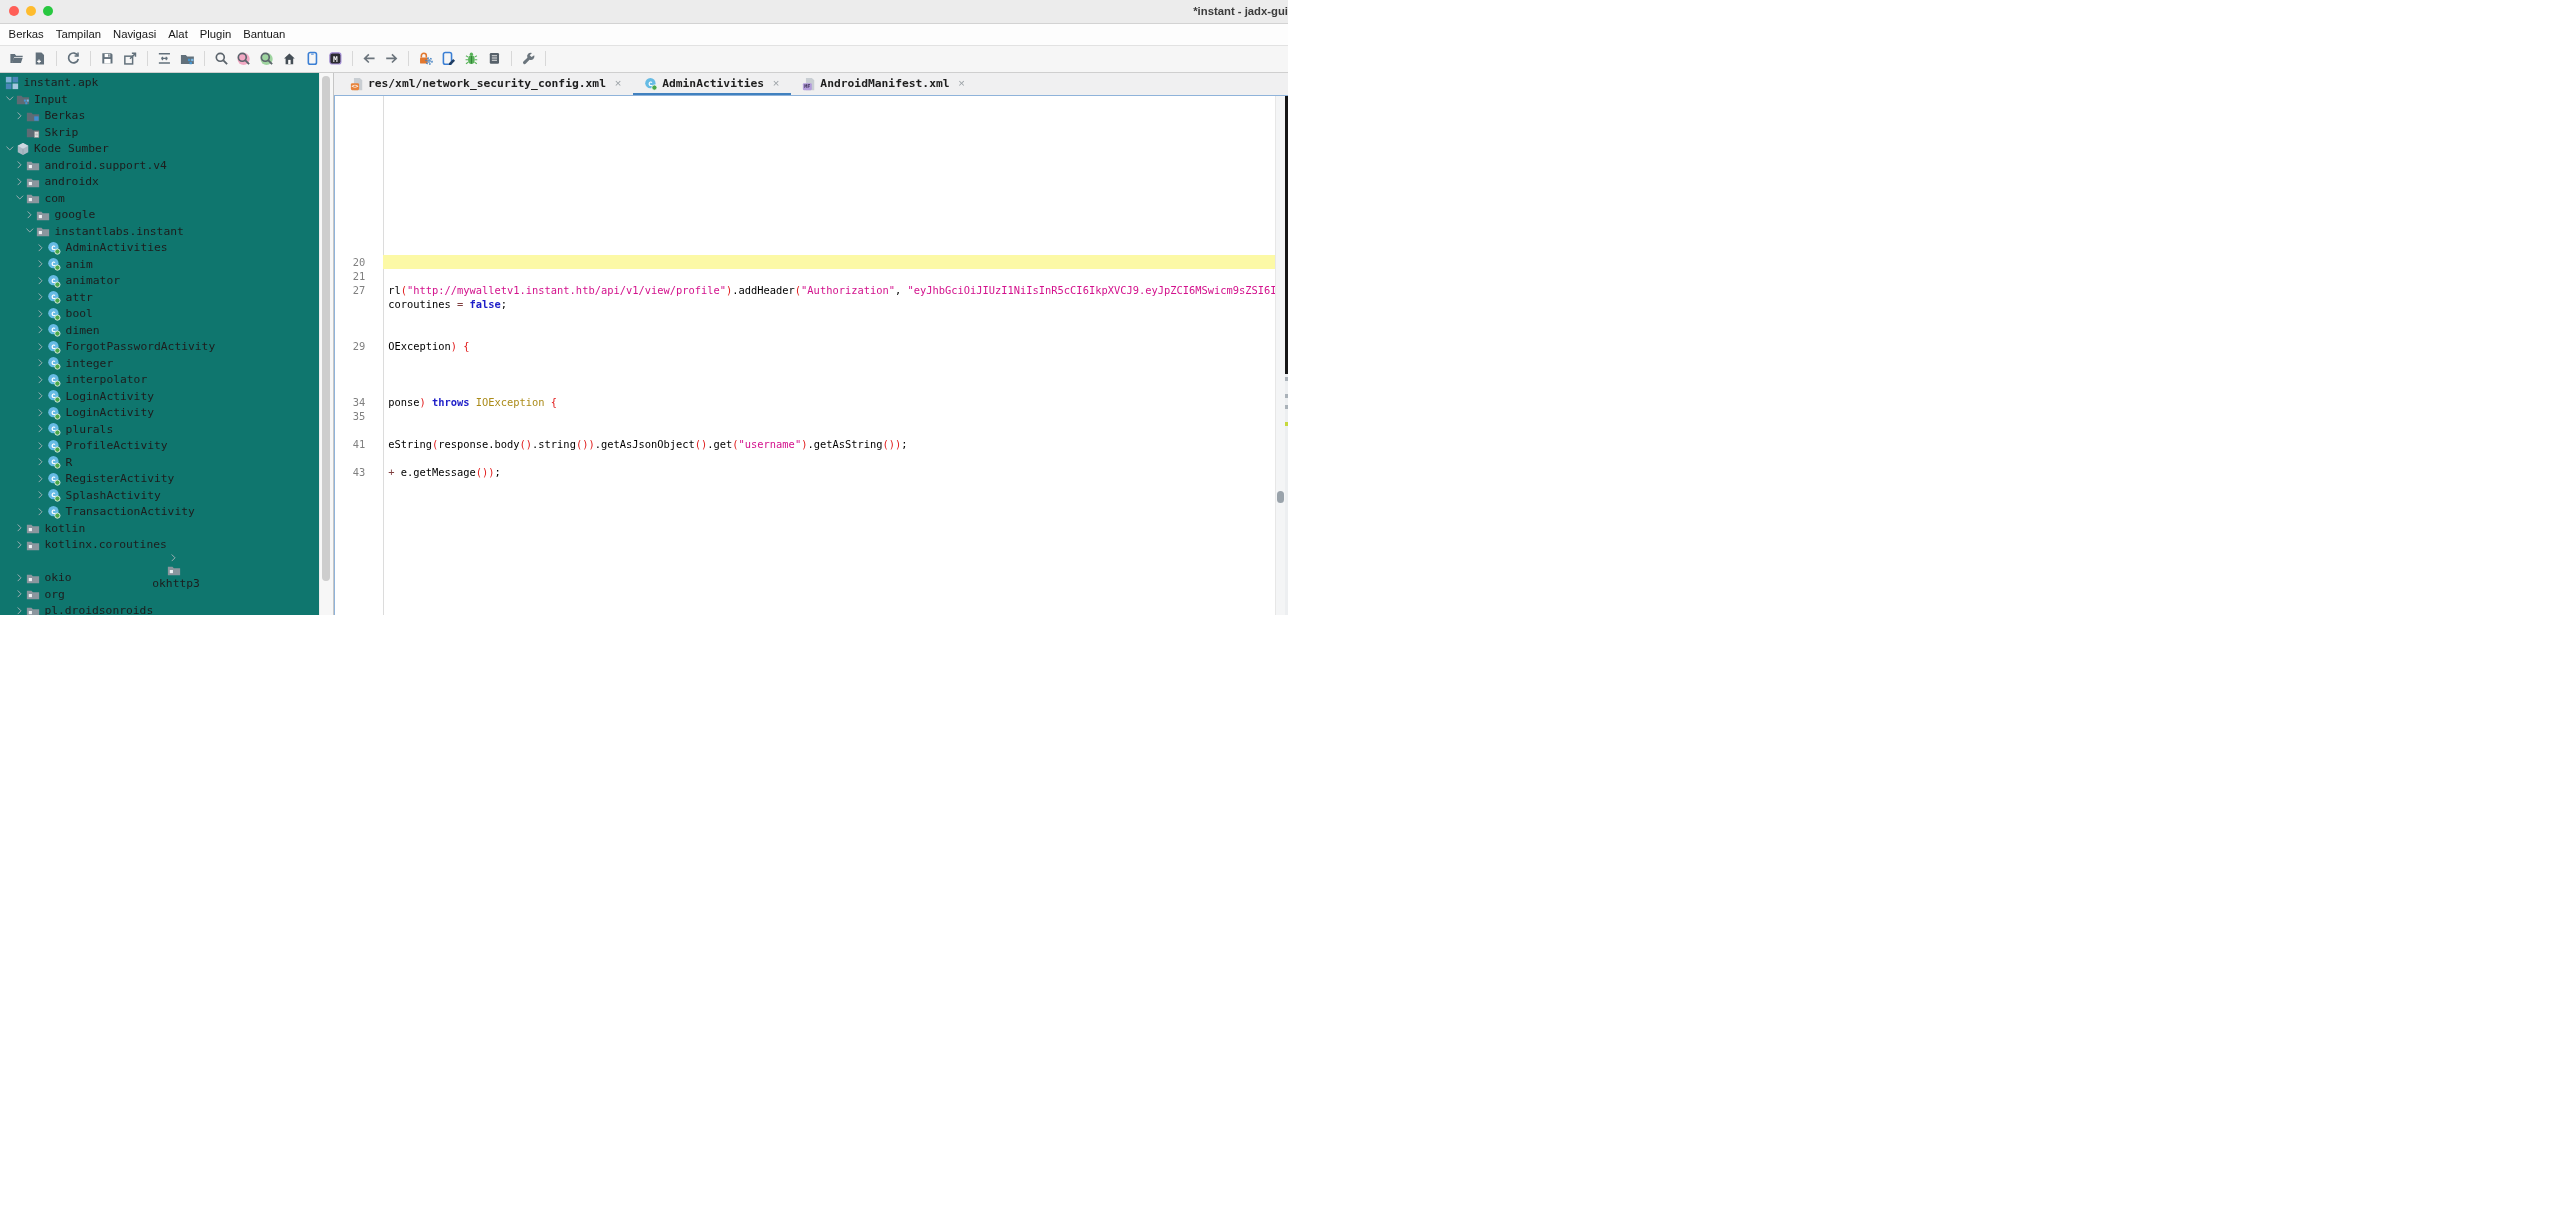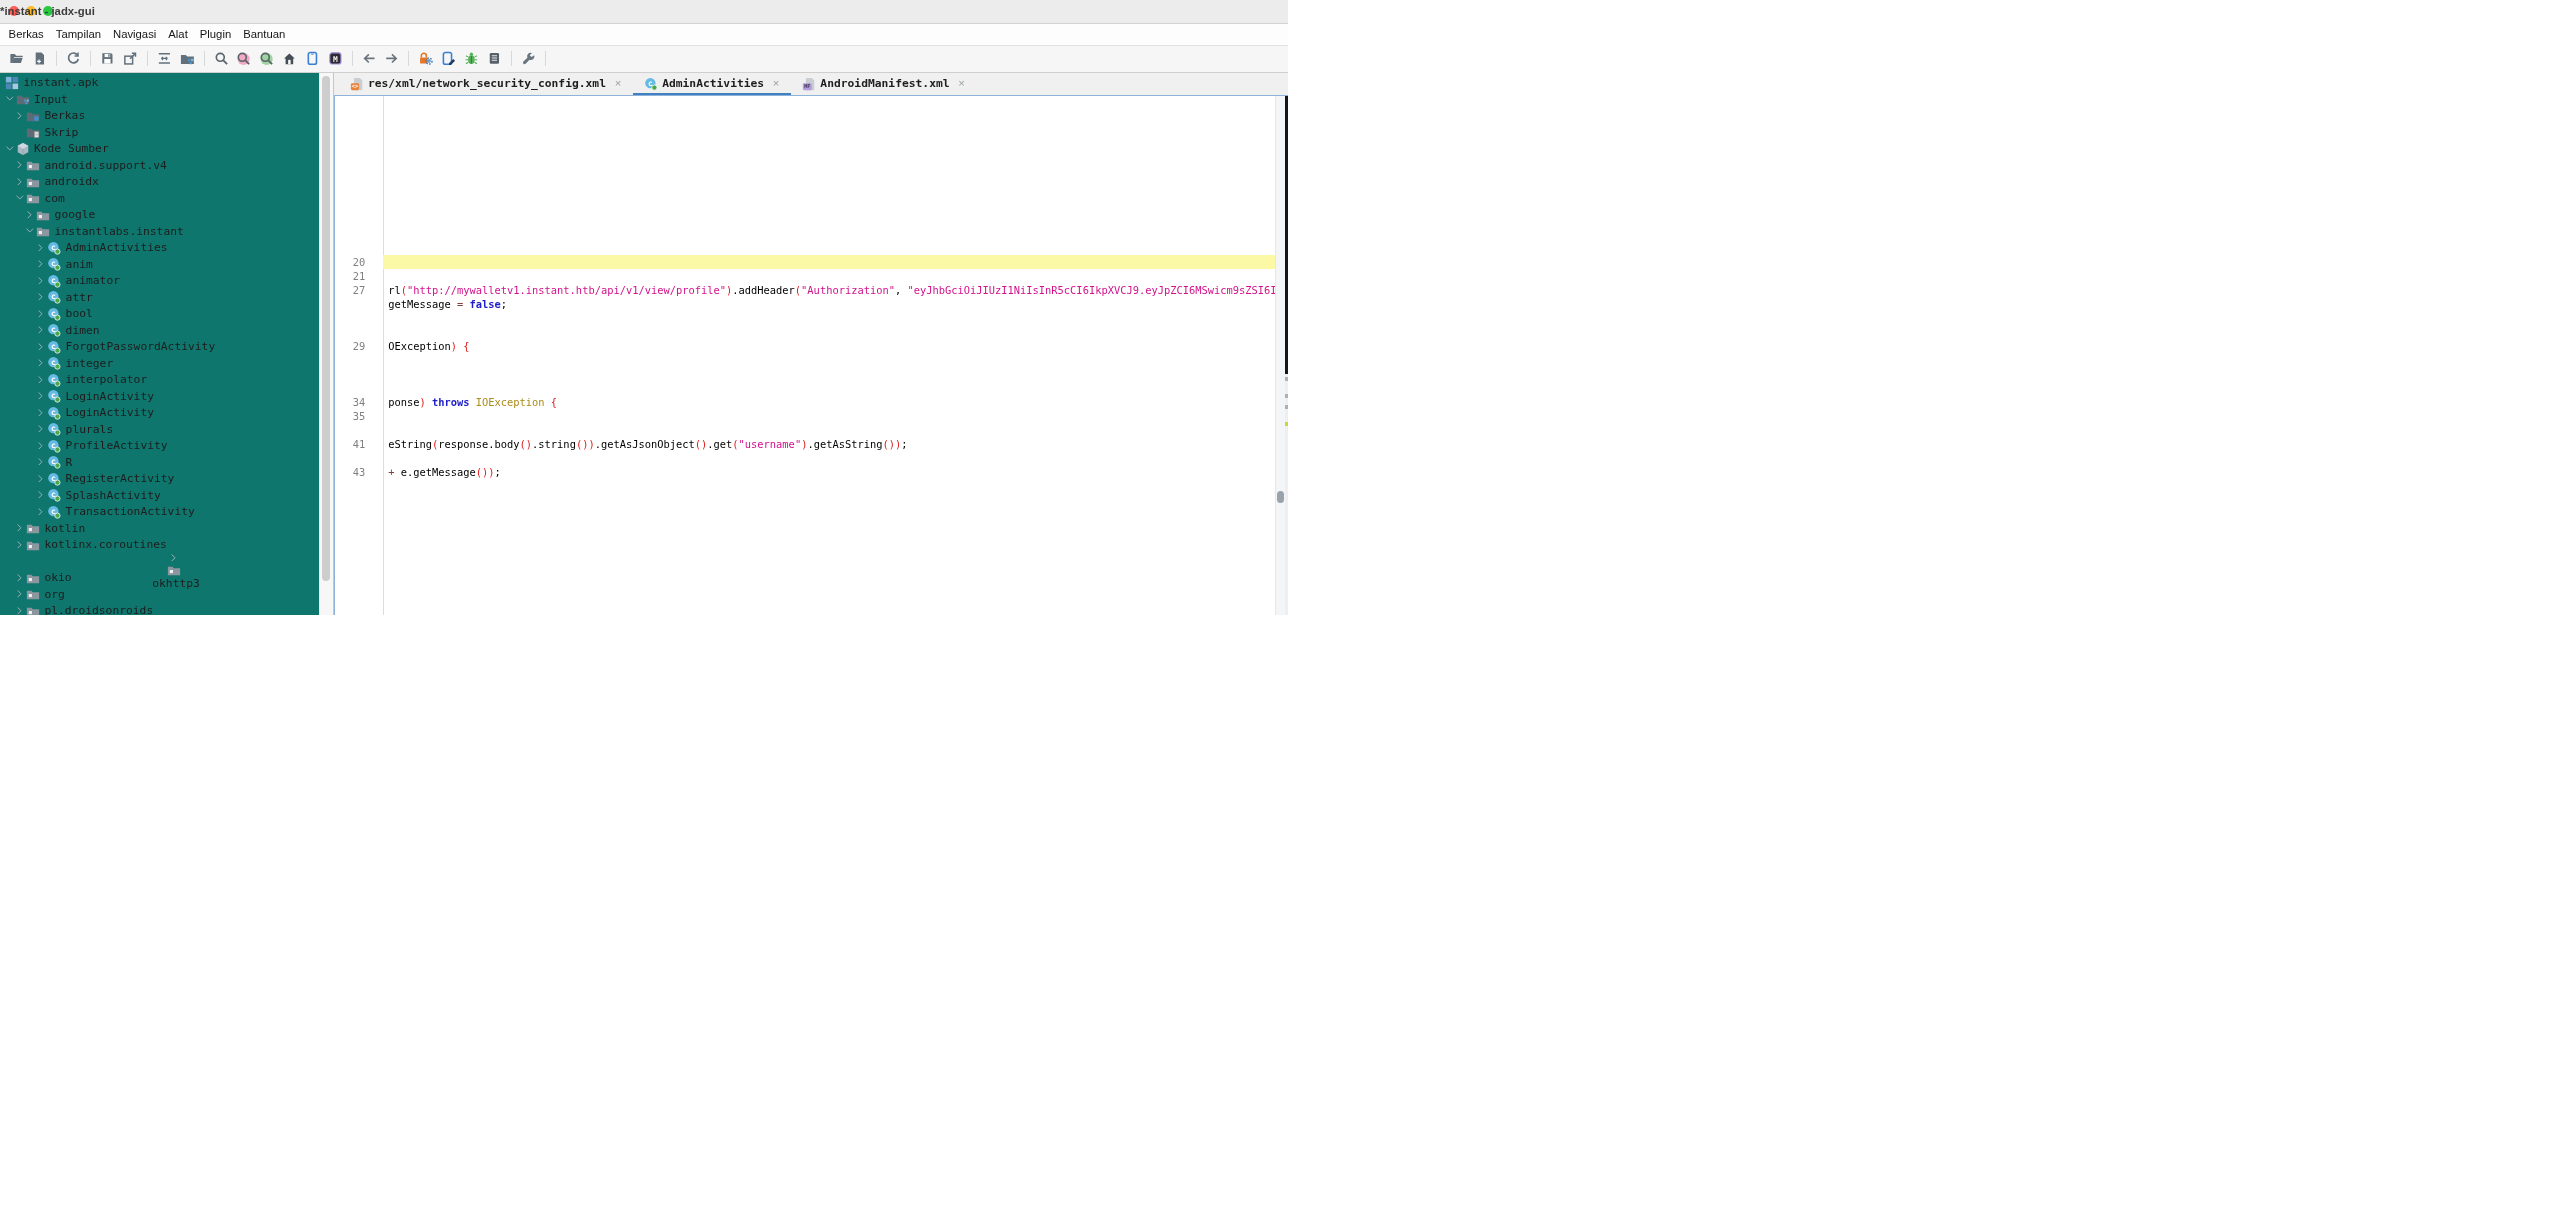--- a/index.html
+++ b/index.html
@@ -2,21 +2,21 @@
 <html style="font-size:14px"><head>
 <meta charset="utf-8">
 <style>
   html,body{margin:0;padding:0;background:#fff;}
   #app{position:relative;width:1288px;height:615px;overflow:hidden;
        font-family:"Liberation Sans",sans-serif;-webkit-font-smoothing:antialiased;background:#fff;}
 
   
   #titlebar{position:relative;height:22.6px;background:#ececec;border-bottom:0.9px solid #d3d3d3;}
   .tl{position:absolute;top:6px;width:10.4px;height:10.4px;border-radius:50%;}
-  #title{position:absolute;left:0;right:0;top:0;height:25px;line-height:22.6px;text-align:left;
+  #title{position:absolute;left:0;right:0;top:0;height:25px;line-height:22.6px;text-align:right;
          font-size:11.3px;font-weight:bold;color:#3c3c3c;}
 
   
   #menubar{height:21px;background:#fdfdfd;border-bottom:0.9px solid #e2e2e2;display:flex;align-items:center;padding-left:2.6px;}
   .menu-item{font-size:11.3px;color:#161616;padding:0 6px;line-height:21px;cursor:default;}
 
   
   #toolbar{height:26px;background:#f6f6f6;border-bottom:0.9px solid #cfcfcf;display:flex;align-items:center;padding-left:5.2px;}
   .tb-group{display:flex;align-items:center;}
   .tb-btn{width:21px;height:21px;display:flex;align-items:center;justify-content:center;margin:0 0.9px;}
@@ -859,21 +859,21 @@
             <span class="tab-label">AndroidManifest.xml</span>
             <span class="tab-close">×</span>
           </div>
         </div>
       <div id="editor">
         <div id="gutter-line"></div>
         <div id="code-rows">
             <div class="crow hl"><span class="lnum">20</span><span class="lcode"></span></div>
             <div class="crow"><span class="lnum">21</span><span class="lcode"></span></div>
             <div class="crow"><span class="lnum">27</span><span class="lcode"><span class="tk-p">rl</span><span class="tk-s">(</span><span class="tk-m">"http://mywalletv1.instant.htb/api/v1/view/profile"</span><span class="tk-s">)</span><span class="tk-p">.addHeader</span><span class="tk-s">(</span><span class="tk-m">"Authorization"</span><span class="tk-p">, </span><span class="tk-m">"eyJhbGciOiJIUzI1NiIsInR5cCI6IkpXVCJ9.eyJpZCI6MSwicm9sZSI6IkFkbWluI</span></span></div>
-            <div class="crow"><span class="lnum"></span><span class="lcode"><span class="tk-p">getMessage </span><span class="tk-o">= </span><span class="tk-k">false</span><span class="tk-p">;</span></span></div>
+            <div class="crow"><span class="lnum"></span><span class="lcode"><span class="tk-p">coroutines </span><span class="tk-o">= </span><span class="tk-k">false</span><span class="tk-p">;</span></span></div>
             <div class="crow"><span class="lnum"></span><span class="lcode"></span></div>
             <div class="crow"><span class="lnum"></span><span class="lcode"></span></div>
             <div class="crow"><span class="lnum">29</span><span class="lcode"><span class="tk-p">OException</span><span class="tk-s">) {</span></span></div>
             <div class="crow"><span class="lnum"></span><span class="lcode"></span></div>
             <div class="crow"><span class="lnum"></span><span class="lcode"></span></div>
             <div class="crow"><span class="lnum"></span><span class="lcode"></span></div>
             <div class="crow"><span class="lnum">34</span><span class="lcode"><span class="tk-p">ponse</span><span class="tk-s">) </span><span class="tk-k">throws</span><span class="tk-t"> IOException</span><span class="tk-s"> {</span></span></div>
             <div class="crow"><span class="lnum">35</span><span class="lcode"></span></div>
             <div class="crow"><span class="lnum"></span><span class="lcode"></span></div>
             <div class="crow"><span class="lnum">41</span><span class="lcode"><span class="tk-p">eString</span><span class="tk-s">(</span><span class="tk-p">response.body</span><span class="tk-s">()</span><span class="tk-p">.string</span><span class="tk-s">())</span><span class="tk-p">.getAsJsonObject</span><span class="tk-s">()</span><span class="tk-p">.get</span><span class="tk-s">(</span><span class="tk-m">"username"</span><span class="tk-s">)</span><span class="tk-p">.getAsString</span><span class="tk-s">())</span><span class="tk-p">;</span></span></div>

